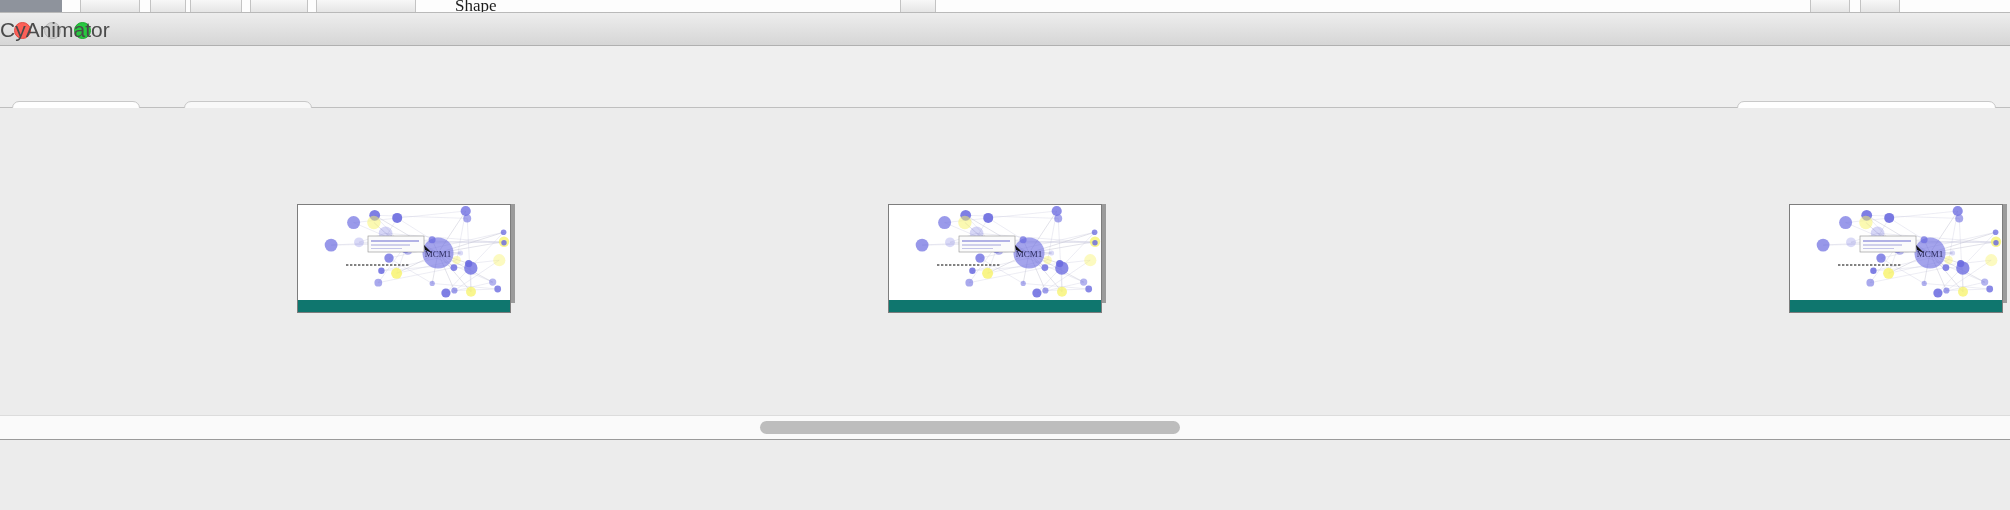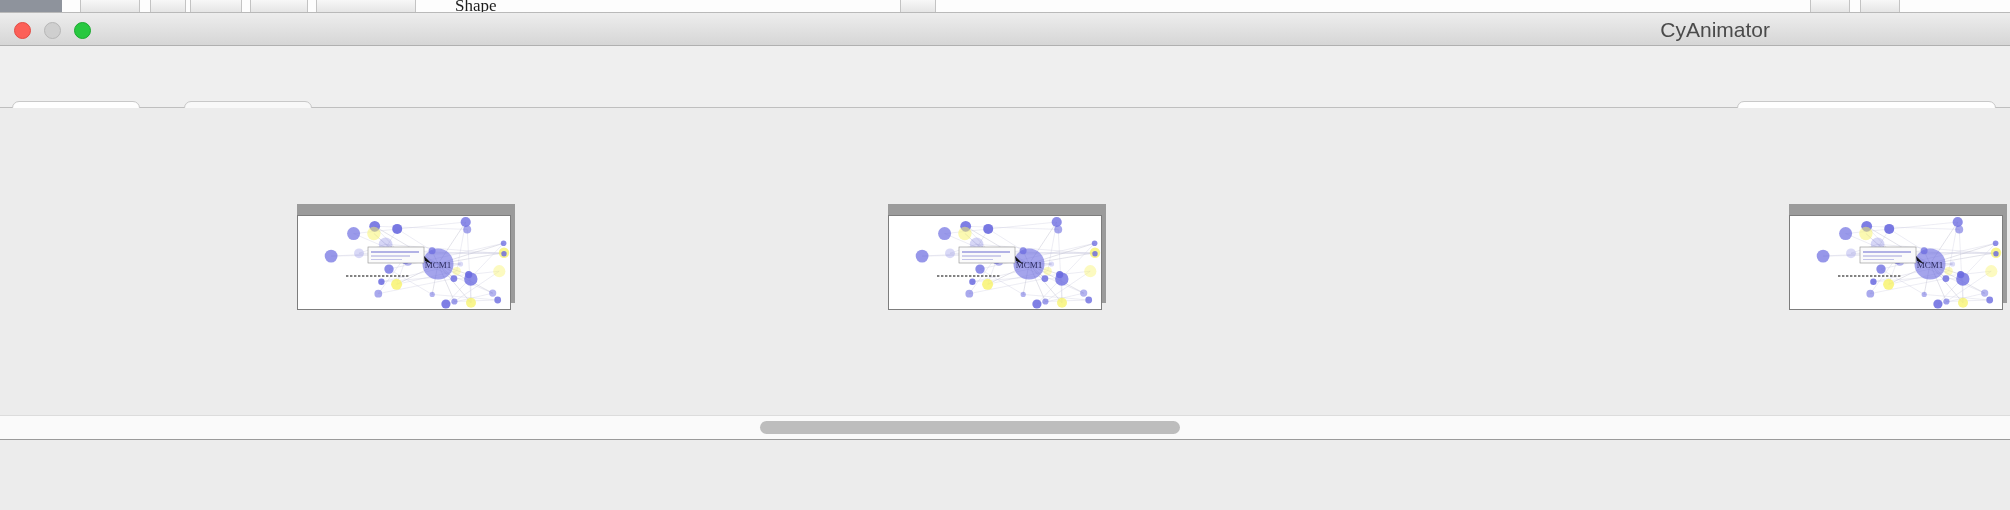--- a/index.html
+++ b/index.html
@@ -38,21 +38,21 @@
     background:linear-gradient(#ededed,#d6d6d6);
     border-bottom:1px solid #b0b0b0;
   }
   #traffic { position:absolute; left:14px; top:9px; display:flex; gap:13px; }
   #traffic .dot { width:17px; height:17px; border-radius:50%; }
   .dot.red    { background:#fc6058; border:1px solid #e24b43; }
   .dot.yellow { background:#cfcfcf; border:1px solid #b6b6b6; }
   .dot.green  { background:#28c840; border:1px solid #1aa92f; }
   #window-title {
     position:absolute; left:0; top:0; width:1770px; height:33px;
-    line-height:33px; text-align:right;
+    line-height:33px; text-align:left;
     font-size:21px; color:#4a4a4a;
   }
 
   
   #toolbar {
     position:absolute; left:0; top:46px; width:2010px; height:62px;
     background:#efefef;
     border-bottom:1px solid #bfbfbf;
   }
   .btn {
@@ -81,26 +81,25 @@
     background:#ececec;
     overflow:hidden;
   }
   .frame-thumb {
     position:absolute;
     width:218px; height:99px;
     background:#9b9b9b;
     padding:0 4px 4px 0;
   }
   .frame-thumb .inner {
-    width:214px; height:95px;
+    width:214px; height:109px;
     background:#0f766e;
     border:1px solid #7d7d7d;
     overflow:hidden;
     position:relative;
-    margin-top:11px;
   }
   .frame-thumb .inner svg { display:block; }
 
   
   #hscroll {
     position:absolute; left:0; top:415px; width:2010px; height:24px;
     background:#fafafa; border-top:1px solid #dcdcdc;
   }
   #hscroll-thumb {
     position:absolute; left:760px; top:5px; width:420px; height:13px;

